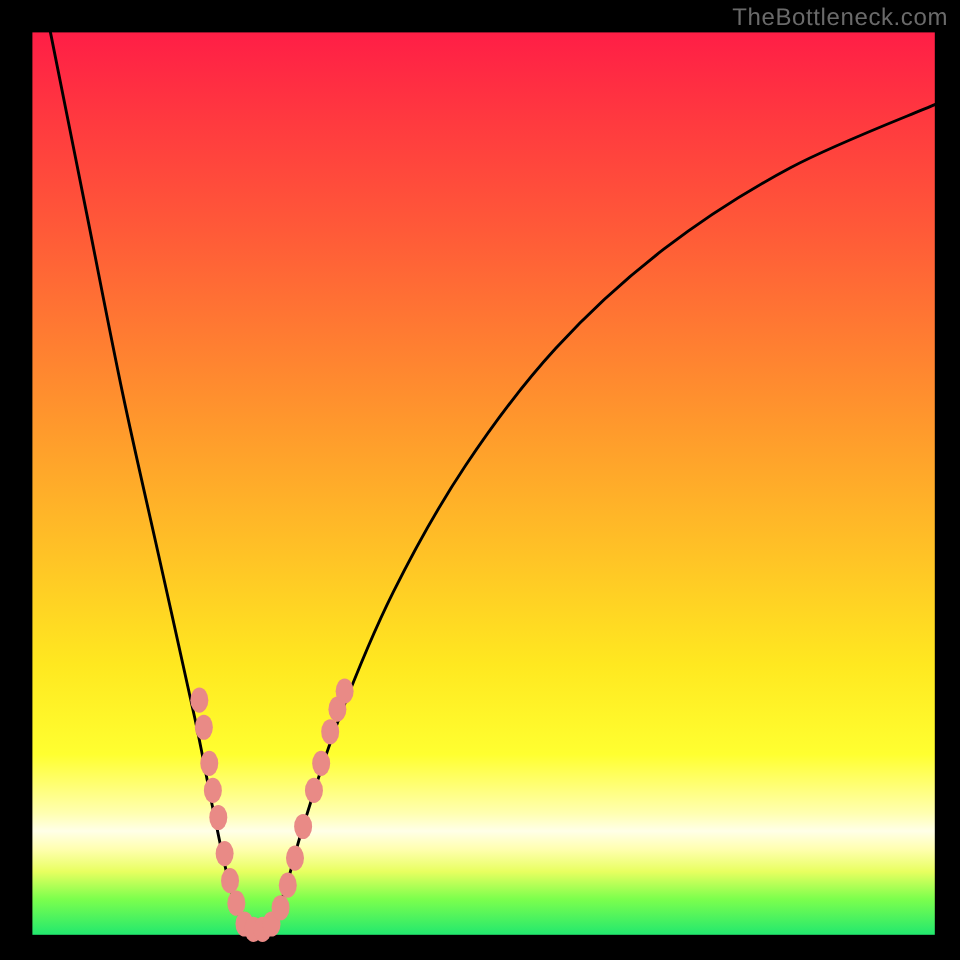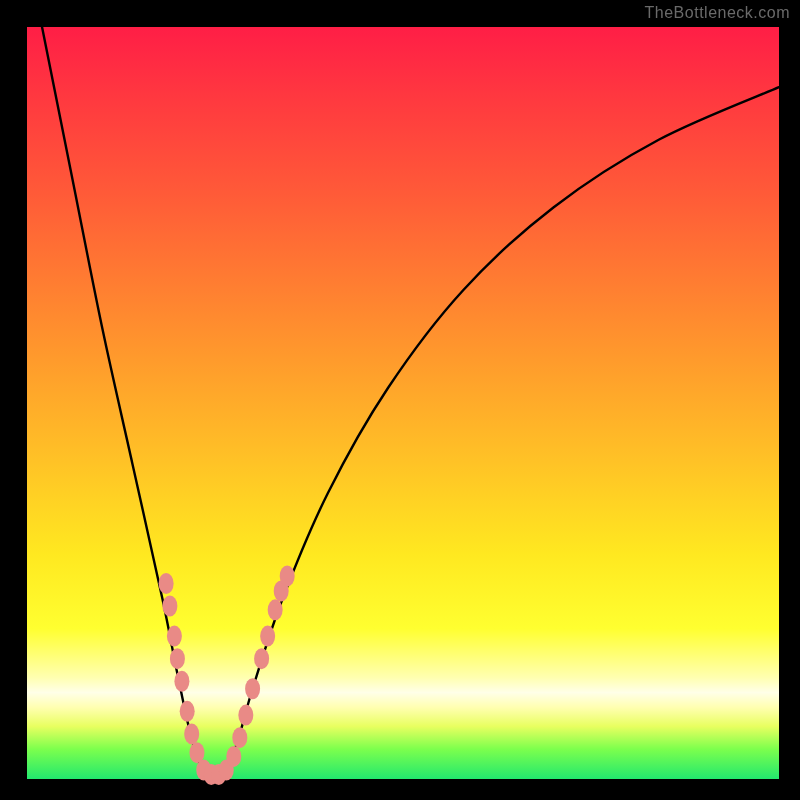--- a/index.html
+++ b/index.html
@@ -15,21 +15,21 @@
     position: relative;
     width: 800px;
     height: 800px;
     background: #000;
   }
   .watermark {
     position: absolute;
     top: 4px;
     right: 10px;
     color: #6a6a6a;
-    font-size: 16px;
+    font-size: 20px;
     font-weight: 500;
     letter-spacing: 0.5px;
     z-index: 10;
   }
   .plot-area {
     position: absolute;
     left: 27px;
     top: 27px;
     width: 752px;
     height: 752px;

